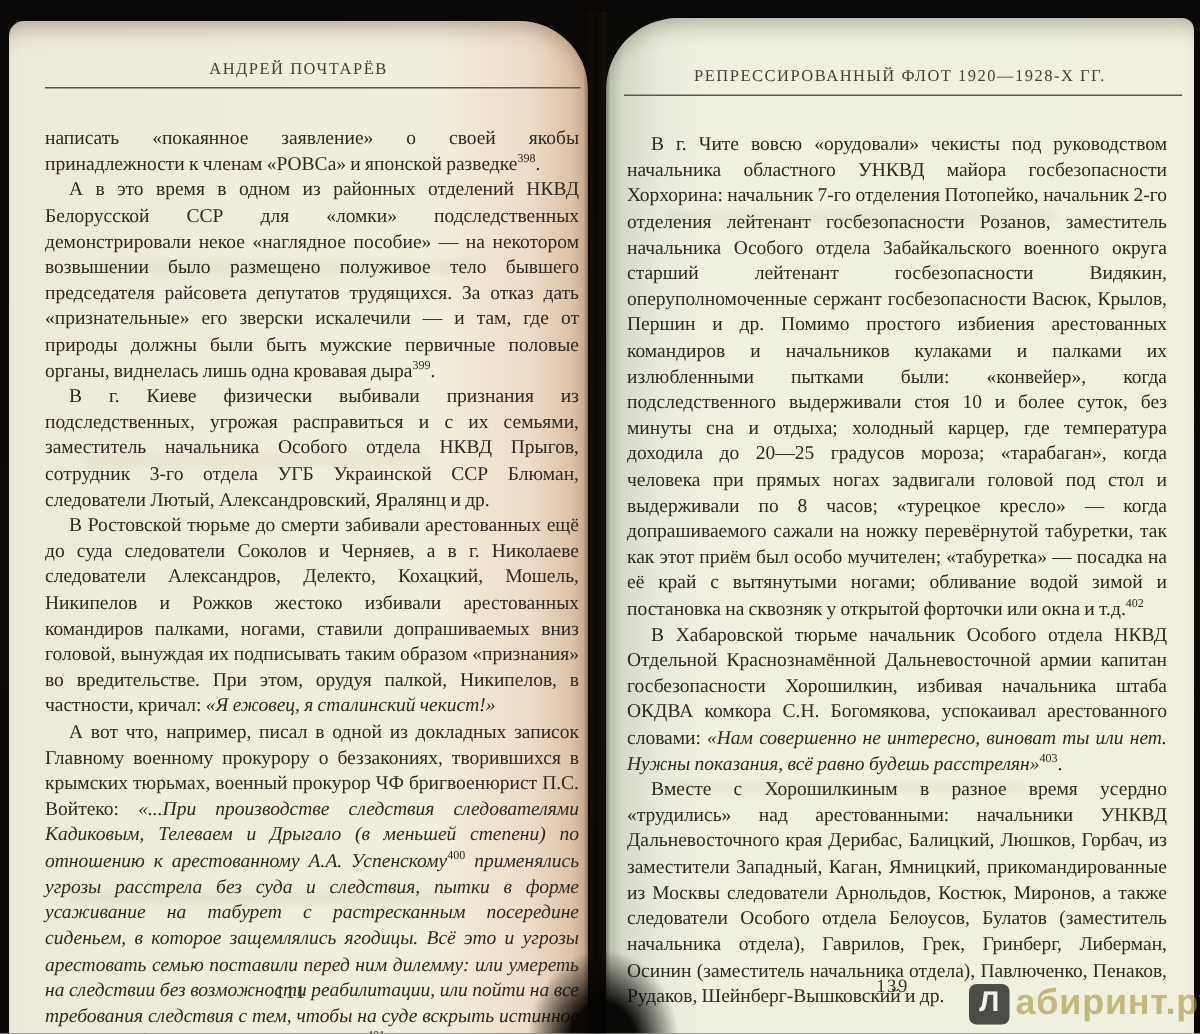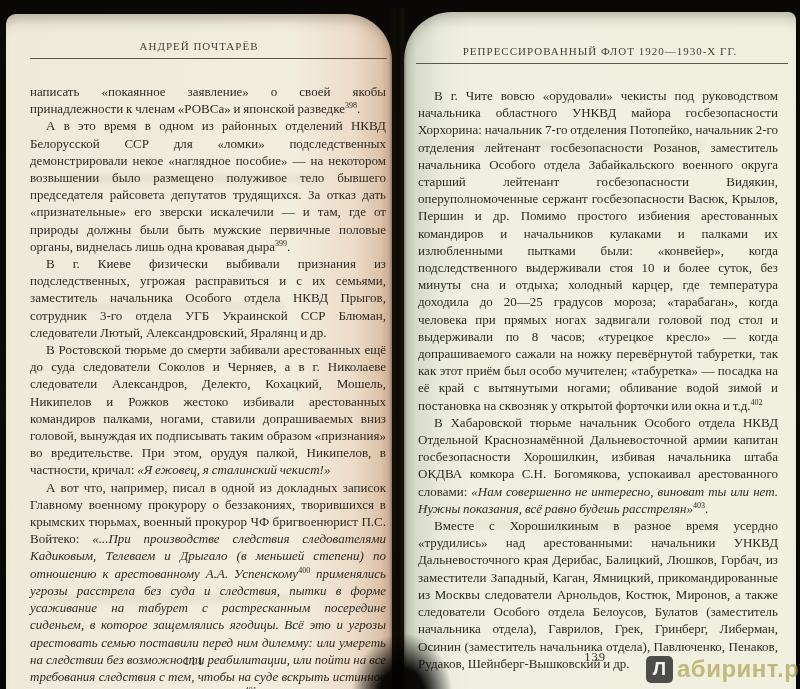--- a/index.html
+++ b/index.html
@@ -69,21 +69,21 @@
       <p class=""><span>написать «покаянное заявление» о своей якобы принадлежности к членам «РОВСа» и японской разведке</span><sup>398</sup><span>.</span></p>
       <p class="indent"><span>А в это время в одном из районных отделений НКВД Белорусской ССР для «ломки» подследственных демонстрировали некое «наглядное пособие» — на некотором возвышении было размещено полуживое тело бывшего председателя райсовета депутатов трудящихся. За отказ дать «признательные» его зверски искалечили — и там, где от природы должны были быть мужские первичные половые органы, виднелась лишь одна кровавая дыра</span><sup>399</sup><span>.</span></p>
       <p class="indent"><span>В г. Киеве физически выбивали признания из подследственных, угрожая расправиться и с их семьями, заместитель начальника Особого отдела НКВД Прыгов, сотрудник 3-го отдела УГБ Украинской ССР Блюман, следователи Лютый, Александровский, Яралянц и др.</span></p>
       <p class="indent"><span>В Ростовской тюрьме до смерти забивали арестованных ещё до суда следователи Соколов и Черняев, а в г. Николаеве следователи Александров, Делекто, Кохацкий, Мошель, Никипелов и Рожков жестоко избивали арестованных командиров палками, ногами, ставили допрашиваемых вниз головой, вынуждая их подписывать таким образом «признания» во вредительстве. При этом, орудуя палкой, Никипелов, в частности, кричал: </span><span class="it">«Я ежовец, я сталинский чекист!»</span></p>
       <p class="indent"><span>А вот что, например, писал в одной из докладных записок Главному военному прокурору о беззакониях, творившихся в крымских тюрьмах, военный прокурор ЧФ бригвоенюрист П.С. Войтеко: </span><span class="it">«...При производстве следствия следователями Кадиковым, Телеваем и Дрыгало (в меньшей степени) по отношению к арестованному А.А. Успенскому</span><sup>400</sup><span class="it"> применялись угрозы расстрела без суда и следствия, пытки в форме усаживание на табурет с растресканным посередине сиденьем, в которое защемлялись ягодицы. Всё это и угрозы арестовать семью поставили перед ним дилемму: или умереть на следствии без возможности реабилитации, или пойти на все требования следствия с тем, чтобы на суде вскрыть истинное положение дел. Прошу принять меры»</span><sup>401</sup><span>.</span></p>
     </div>
   <div class="page-number" style="left:0;right:10px;top:640px;text-align:center;">111</div>
 </div>
 
 <div class="page page-right">
-  <div class="running-head" style="left:0;right:0;top:33px;">РЕПРЕССИРОВАННЫЙ ФЛОТ 1920—1930-Х ГГ.</div>
+  <div class="running-head" style="left:0;right:0;top:33px;">РЕПРЕССИРОВАННЫЙ ФЛОТ 1920—1928-Х ГГ.</div>
   <div class="head-rule" style="left:12px;right:8px;top:51px;"></div>
   <div class="smudge" style="left:40px;top:128px;width:260px;height:9px;background:rgba(140,150,95,.10);"></div>
   <div class="smudge" style="left:40px;top:508px;width:240px;height:9px;background:rgba(140,150,95,.09);"></div>
   <div class="body-text" style="left:14px;top:59px;width:360px;height:600px;">
       <p class="indent"><span>В г. Чите вовсю «орудовали» чекисты под руководством начальника областного УНКВД майора госбезопасности Хорхорина: начальник 7-го отделения Потопейко, начальник 2-го отделения лейтенант госбезопасности Розанов, заместитель начальника Особого отдела Забайкальского военного округа старший лейтенант госбезопасности Видякин, оперуполномоченные сержант госбезопасности Васюк, Крылов, Першин и др. Помимо простого избиения арестованных командиров и начальников кулаками и палками их излюбленными пытками были: «конвейер», когда подследственного выдерживали стоя 10 и более суток, без минуты сна и отдыха; холодный карцер, где температура доходила до 20—25 градусов мороза; «тарабаган», когда человека при прямых ногах задвигали головой под стол и выдерживали по 8 часов; «турецкое кресло» — когда допрашиваемого сажали на ножку перевёрнутой табуретки, так как этот приём был особо мучителен; «табуретка» — посадка на её край с вытянутыми ногами; обливание водой зимой и постановка на сквозняк у открытой форточки или окна и т.д.</span><sup>402</sup></p>
       <p class="indent"><span>В Хабаровской тюрьме начальник Особого отдела НКВД Отдельной Краснознамённой Дальневосточной армии капитан госбезопасности Хорошилкин, избивая начальника штаба ОКДВА комкора С.Н. Богомякова, успокаивал арестованного словами: </span><span class="it">«Нам совершенно не интересно, виноват ты или нет. Нужны показания, всё равно будешь расстрелян»</span><sup>403</sup><span>.</span></p>
       <p class="indent"><span>Вместе с Хорошилкиным в разное время усердно «трудились» над арестованными: начальники УНКВД Дальневосточного края Дерибас, Балицкий, Люшков, Горбач, из заместители Западный, Каган, Ямницкий, прикомандированные из Москвы следователи Арнольдов, Костюк, Миронов, а также следователи Особого отдела Белоусов, Булатов (заместитель начальника отдела), Гаврилов, Грек, Гринберг, Либерман, Осинин (заместитель начальника отдела), Павлюченко, Пенаков, Рудаков, Шейнберг-Вышковский и др.</span></p>
     </div>
   <div class="page-number" style="left:0;right:10px;top:638px;text-align:center;">139</div>
 </div>

